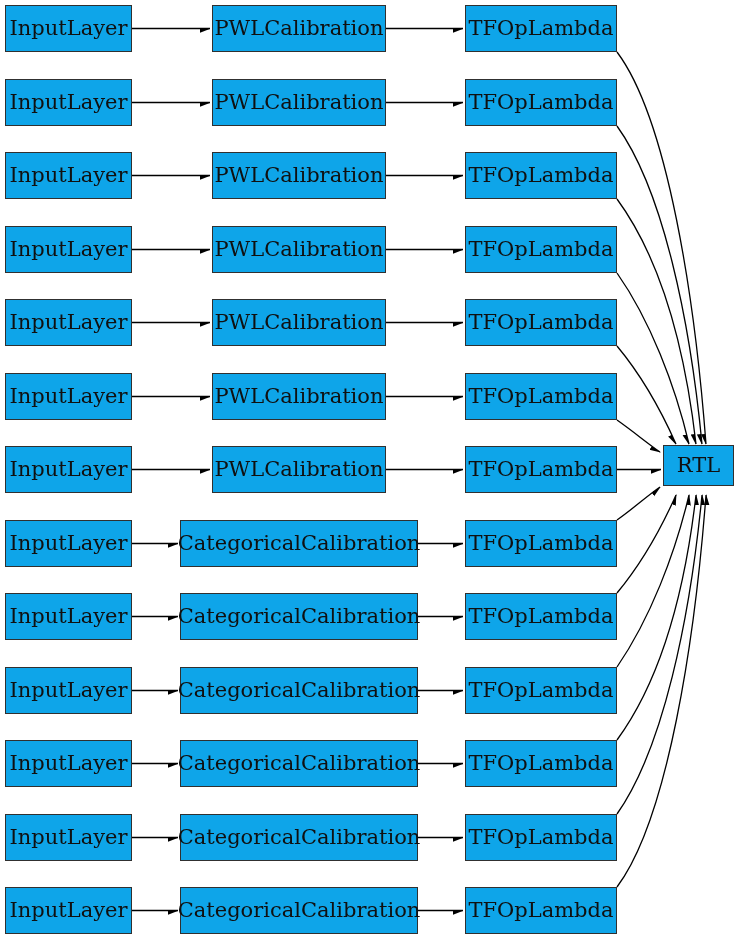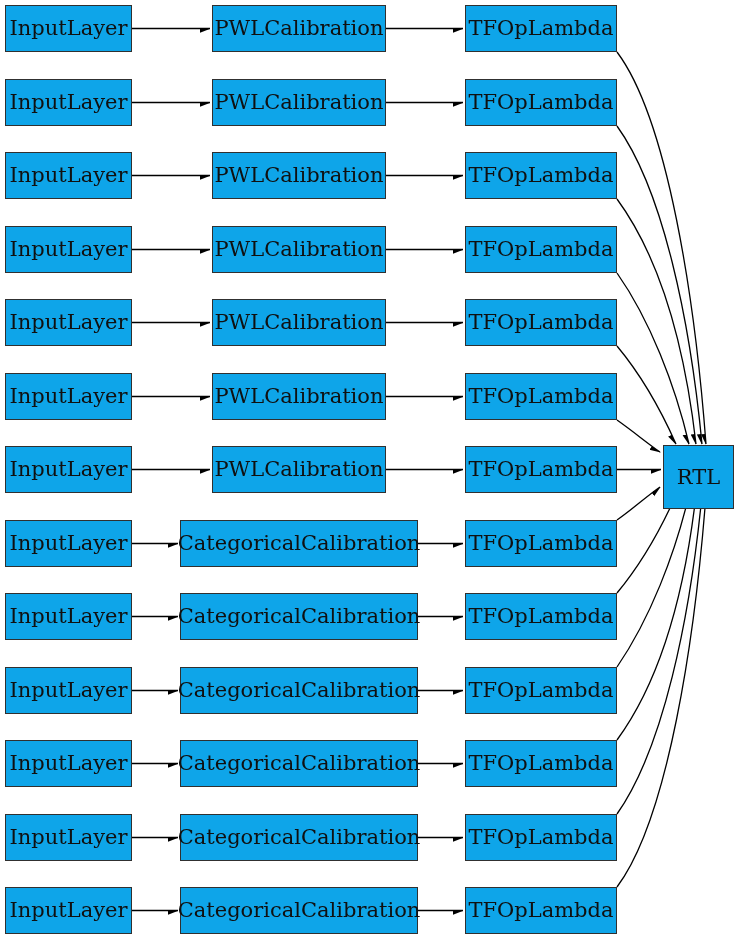--- a/index.html
+++ b/index.html
@@ -121,14 +121,14 @@
     <div class="node" style="left: 465px; top: 667px; width: 152px; height: 47px;">TFOpLambda</div>
     <div class="node" style="left: 5px; top: 740px; width: 127px; height: 47px;">InputLayer</div>
     <div class="node" style="left: 180px; top: 740px; width: 238px; height: 47px;">CategoricalCalibration</div>
     <div class="node" style="left: 465px; top: 740px; width: 152px; height: 47px;">TFOpLambda</div>
     <div class="node" style="left: 5px; top: 814px; width: 127px; height: 47px;">InputLayer</div>
     <div class="node" style="left: 180px; top: 814px; width: 238px; height: 47px;">CategoricalCalibration</div>
     <div class="node" style="left: 465px; top: 814px; width: 152px; height: 47px;">TFOpLambda</div>
     <div class="node" style="left: 5px; top: 887px; width: 127px; height: 47px;">InputLayer</div>
     <div class="node" style="left: 180px; top: 887px; width: 238px; height: 47px;">CategoricalCalibration</div>
     <div class="node" style="left: 465px; top: 887px; width: 152px; height: 47px;">TFOpLambda</div>
-    <div class="node" style="left: 663px; top: 445px; width: 71px; height: 64px;">RTL</div>
+    <div class="node" style="left: 663px; top: 445px; width: 71px; height: 41px;">RTL</div>
   </div>
 
 </body></html>

